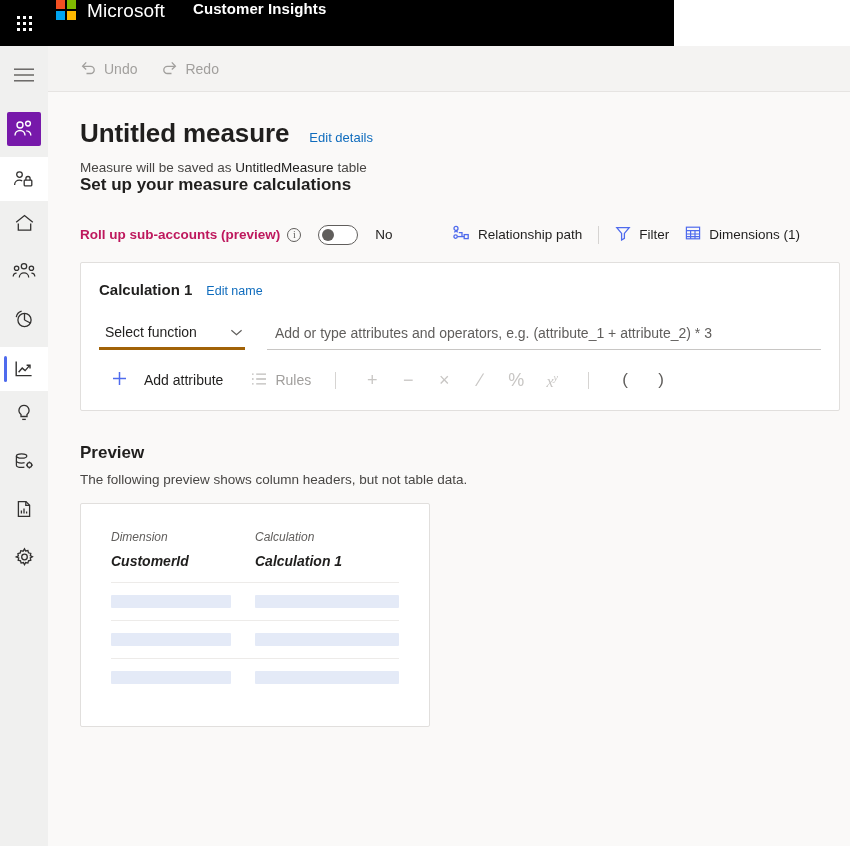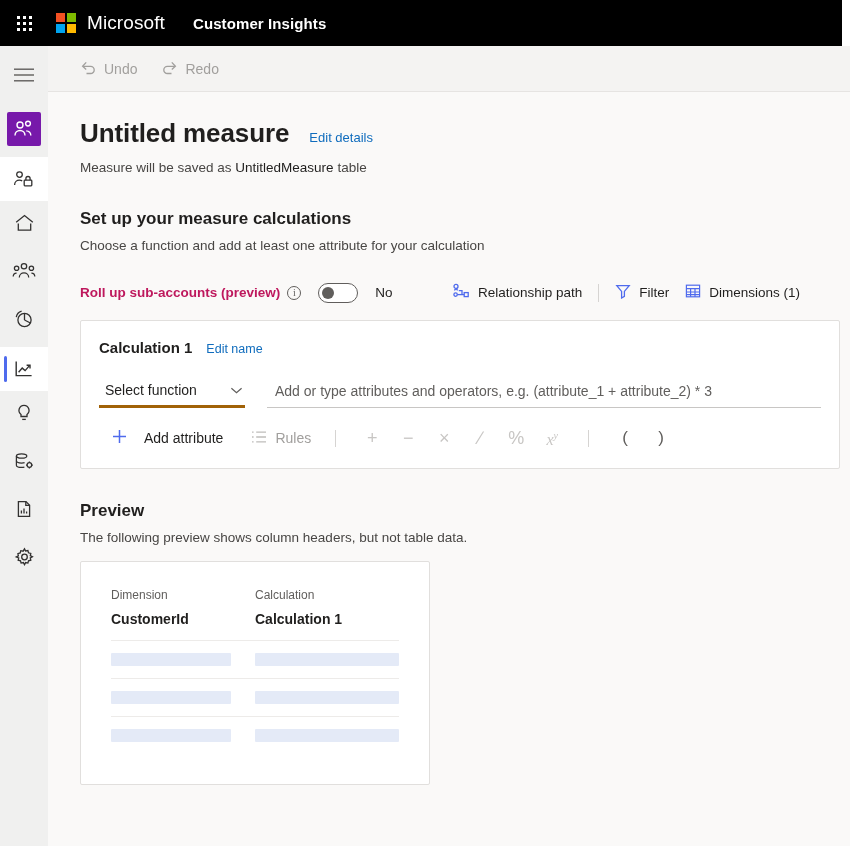--- a/index.html
+++ b/index.html
@@ -8,23 +8,23 @@
     width: 850px; height: 846px;
     font-family: "Liberation Sans", sans-serif;
     background: #ffffff;
     overflow: hidden;
   }
   body { position: relative; }
 
   
   .topbar {
     position: absolute; top: 0; left: 0;
-    width: 842px; height: 46px;
+    width: 674px; height: 46px;
     background: #000000;
-    display: flex; align-items: center;
+    display: flex; align-items: flex-start;
   }
   .waffle {
     width: 48px; height: 46px;
     display: flex; align-items: center; justify-content: center;
     cursor: pointer;
   }
   .waffle-grid {
     display: grid;
     grid-template-columns: repeat(3, 3px);
     grid-template-rows: repeat(3, 3px);
@@ -118,21 +118,21 @@
   .content { padding: 26px 32px 0 32px; }
 
   .page-title-row { display: flex; align-items: baseline; gap: 20px; }
   .page-title { font-size: 26px; font-weight: 600; color: #201f1e; letter-spacing: -.1px; }
   .link {
     color: #0f6cbd; font-size: 13px; cursor: pointer; text-decoration: none;
   }
   .subtitle { font-size: 13.5px; color: #484644; margin-top: 11px; }
   .subtitle b { font-weight: 400; color: #201f1e; }
 
-  .section-head { font-size: 17px; font-weight: 600; color: #201f1e; margin-top: 34px; }
+  .section-head { font-size: 17px; font-weight: 600; color: #201f1e; }
   .section-sub { font-size: 13.5px; color: #484644; margin-top: 9px; }
 
   
   .options-row {
     display: flex; align-items: center; justify-content: space-between;
     margin-top: 26px;
     padding-right: 10px;
   }
   .rollup { display: flex; align-items: center; gap: 7px; }
   .rollup-label { font-size: 13.5px; color: #be185d; font-weight: 600; }
@@ -216,21 +216,21 @@
   .preview-sub { font-size: 13.5px; color: #484644; margin-top: 9px; }
 
   .preview-card {
     margin-top: 16px;
     width: 350px;
     background: #ffffff;
     border: 1px solid #e1dfdd;
     border-radius: 2px;
     padding: 26px 30px 30px 30px;
   }
-  .ptable { width: 100%; border-collapse: collapse; table-layout: fixed; }
+  .ptable { width: 100%; border-collapse: collapse; table-layout: fixed; font-style: italic; }
   .ptable .lbl { font-size: 12px; color: #605e5c; padding-bottom: 9px; }
   .ptable .hdr { font-size: 14px; font-weight: 700; color: #201f1e; padding-bottom: 13px; }
   .ptable td.cell {
     border-top: 1px solid #edebe9;
     padding: 12px 0 12px 0;
   }
   .ptable td.cell:first-child { padding-right: 24px; }
   .skeleton { height: 13px; background: #e4eaf7; border-radius: 1px; }
 </style>
 </head>
@@ -409,21 +409,20 @@
     <div class="page-title-row">
       <div class="page-title">Untitled measure</div>
       <a class="link">Edit details</a>
     </div>
 
     <div class="subtitle">
       <span>Measure will be saved as </span><b>UntitledMeasure</b><span> table</span>
     </div>
 
     <div class="section-head">Set up your measure calculations</div>
-    <div class="section-sub">Choose a function and add at least one attribute for your calculation</div>
 
     <div class="options-row">
 
       <div class="rollup">
         <span class="rollup-label">Roll up sub-accounts (preview)</span>
         <span class="info-icon">i</span>
         <span class="toggle">
           <span class="knob"></span>
         </span>
         <span class="toggle-state">No</span>

